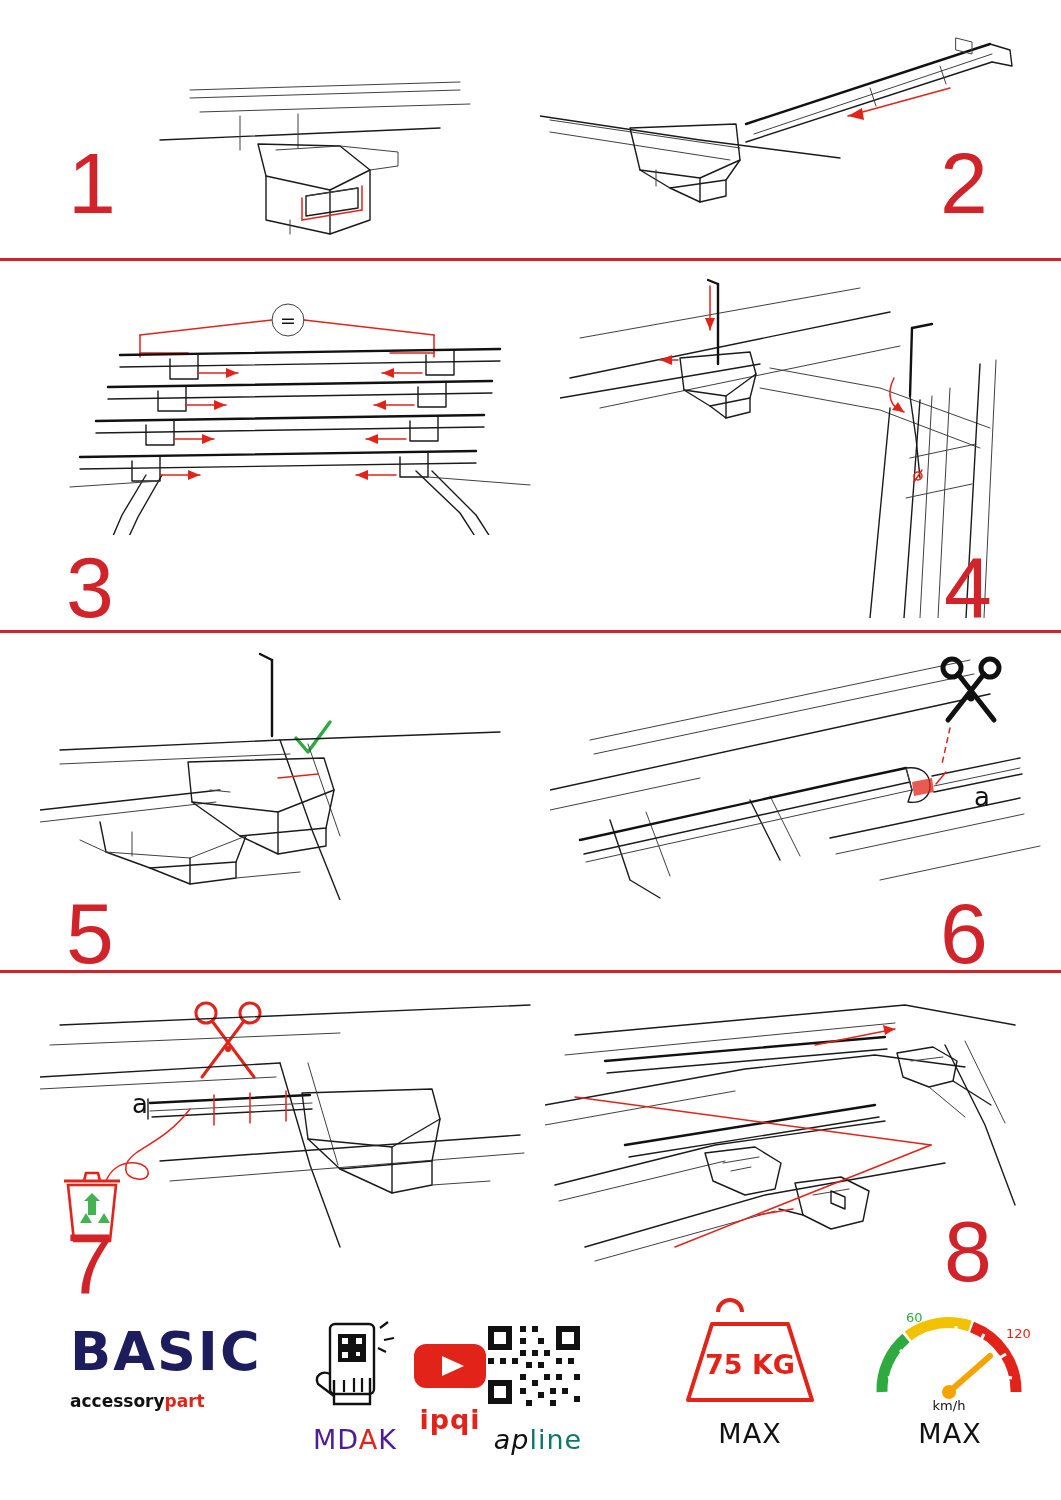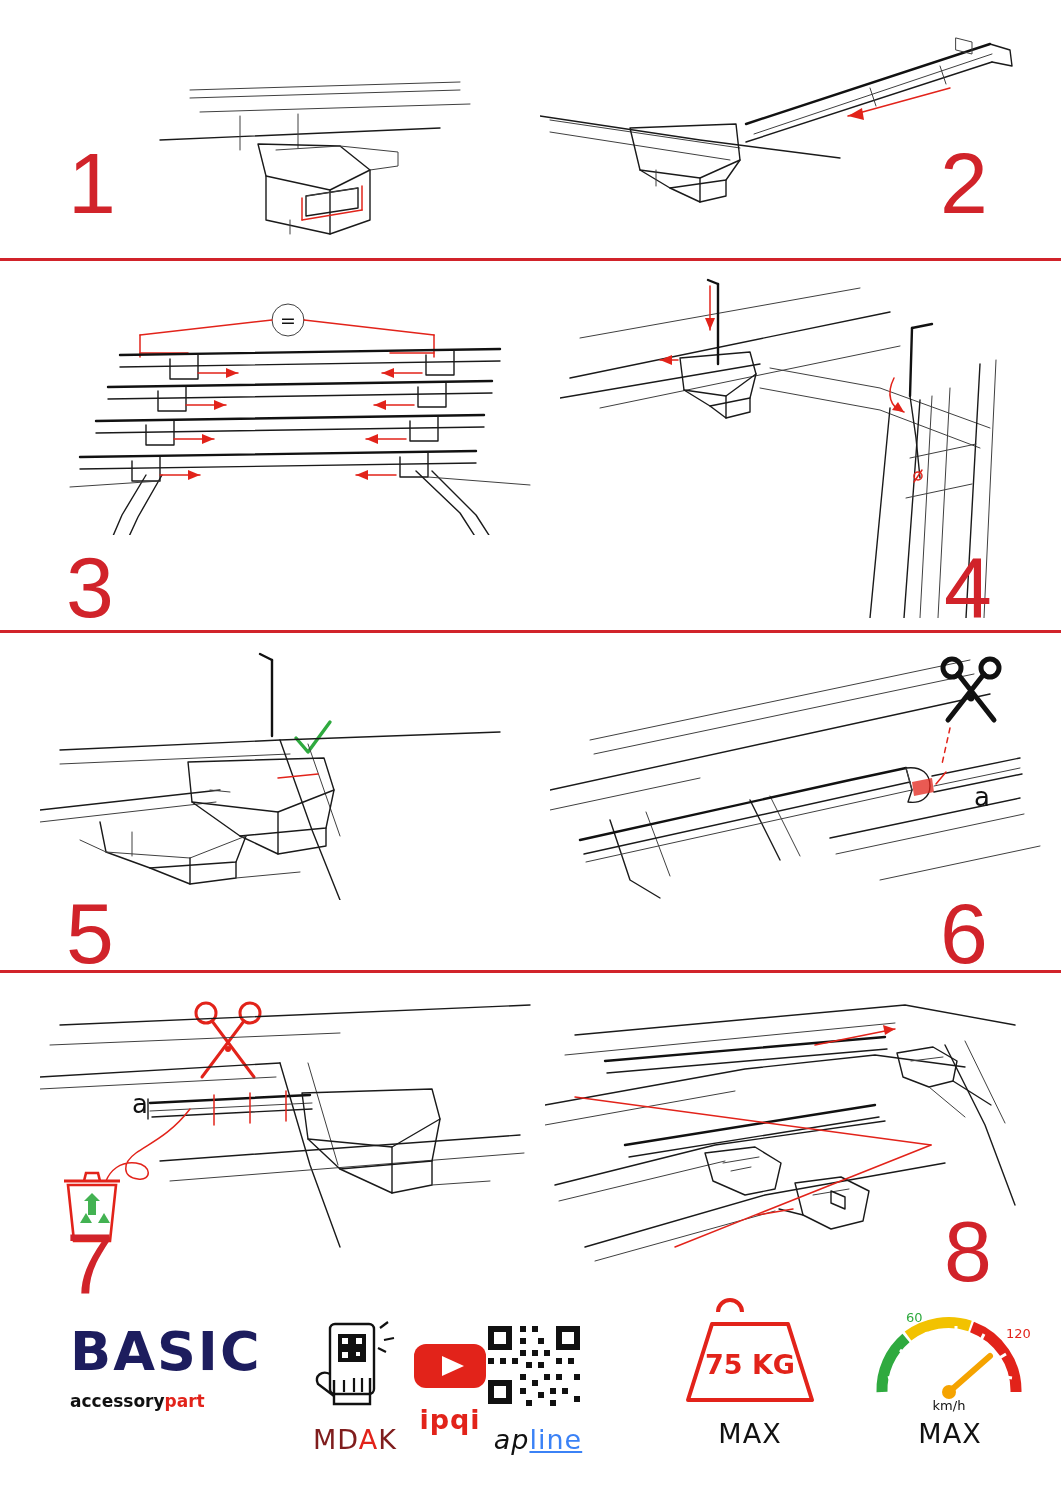--- a/index.html
+++ b/index.html
@@ -23,23 +23,23 @@
   .footer{position:absolute;left:0;top:1290px;width:1061px;height:210px;}
   .brand{position:absolute;left:70px;top:35px;}
   .brand-basic{font-family:"DejaVu Sans",sans-serif;font-weight:bold;font-size:54px;letter-spacing:2px;color:#1d1d5e;line-height:1;}
   .brand-sub{font-family:"DejaVu Sans",sans-serif;font-weight:bold;font-size:17px;letter-spacing:0px;line-height:1;margin-top:14px;}
   .brand-sub .a{color:#111;}
   .brand-sub .b{color:#e2231a;}
 
   .logo-block{position:absolute;text-align:center;}
   .logo-caption{font-family:"DejaVu Sans",sans-serif;font-size:27px;letter-spacing:1px;margin-top:10px;}
 
-  .cap-mdak .m{color:#7f1d1d;} .cap-mdak .r{color:#e2231a;}
+  .cap-mdak .m{color:#4c1d95;} .cap-mdak .r{color:#e2231a;}
   .cap-ipqi{color:#e2231a;}
-  .cap-apline .a{color:#111;font-style:italic;} .cap-apline .r{color:#3b82f6;text-decoration:underline;}
+  .cap-apline .a{color:#111;font-style:italic;} .cap-apline .r{color:#0f766e;}
 
   .max-cap{font-family:"DejaVu Sans",sans-serif;font-size:27px;letter-spacing:1px;color:#111;text-align:center;margin-top:6px;}
   .wt-text{font-family:"DejaVu Sans",sans-serif;font-size:27px;fill:#e2231a;font-weight:bold;}
 </style>
 </head>
 <body>
 
 <div class="sheet">
 
   <div class="panel" style="left:40px;top:20px;width:460px;height:230px;">

